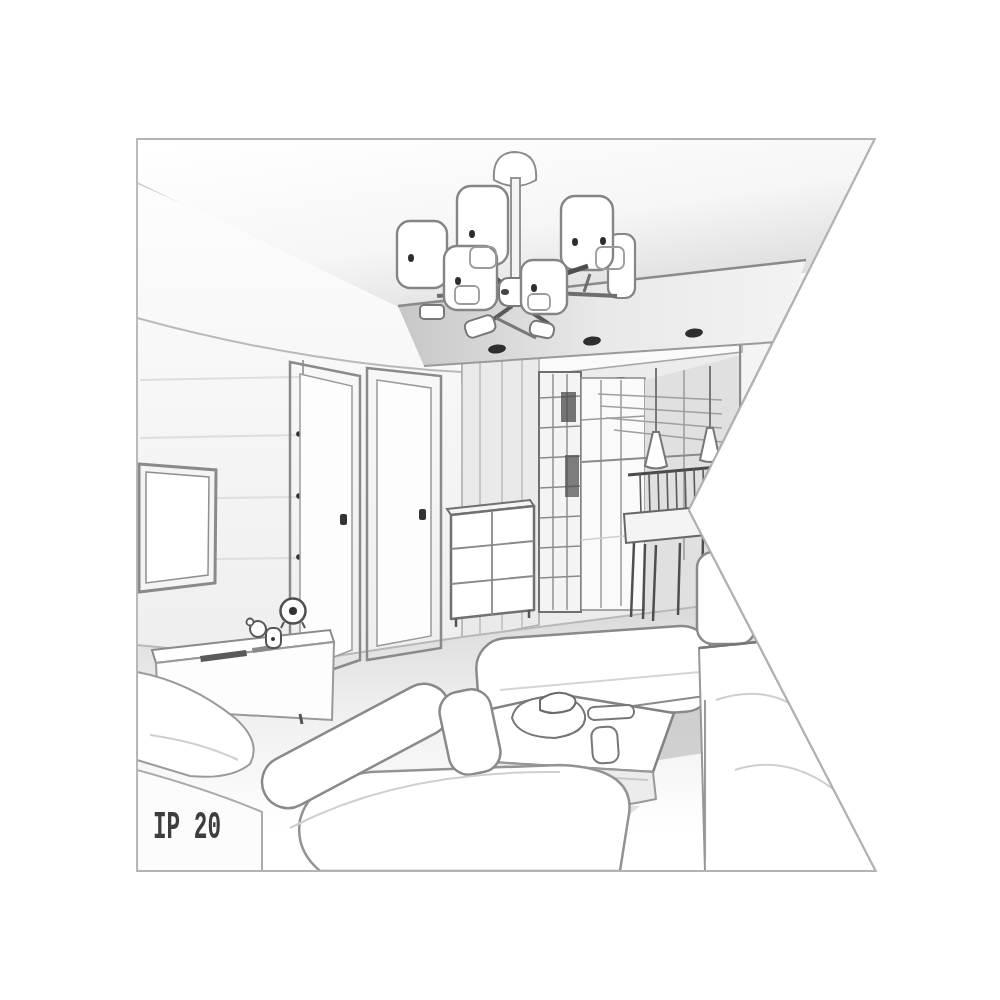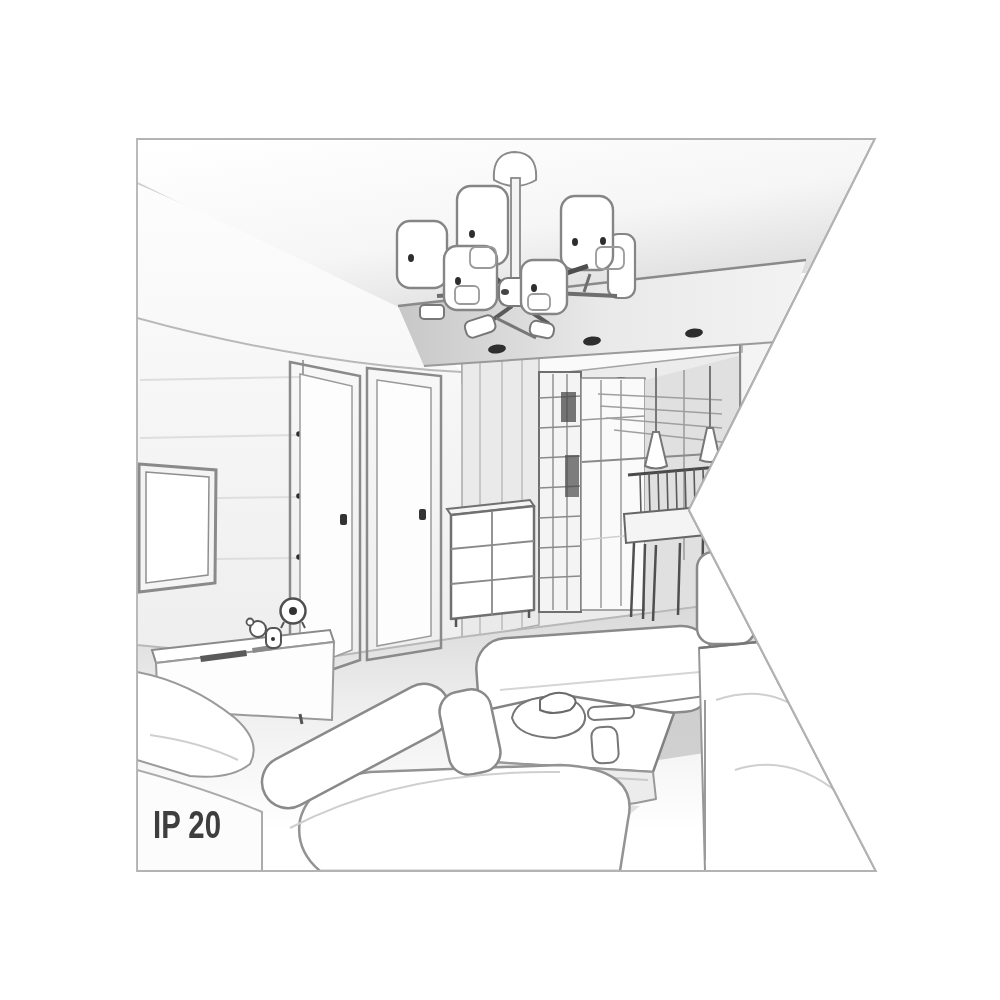--- a/index.html
+++ b/index.html
@@ -1,17 +1,17 @@
 <!DOCTYPE html>
 <html style="--bg: #ffffff; --line-soft: #cfcfcf; --line: #8a8a8a; --line-mid: #9a9a9a; --line-dark: #555555; --ink: #2e2e2e; --label: #3e3e3e; --fill-white: #ffffff; --fill-1: #f4f4f4; --fill-2: #ececec; --fill-3: #e0e0e0; --shadow: #c9c9c9; --border: #b3b3b3;"><head>
 <meta charset="utf-8">
 <style>
   html,body{margin:0;padding:0;background:#fff;}
   .canvas{position:relative;width:1000px;height:1000px;background:var(--bg,#fff);overflow:hidden;
-          font-family:Liberation Sans, sans-serif;}
+          font-family:Liberation Mono, monospace;}
   svg{position:absolute;left:0;top:0;}
   .ln-soft{stroke:var(--line-soft,#cccccc);fill:none;}
   .ln{stroke:var(--line,#8a8a8a);fill:none;}
   .ln-mid{stroke:var(--line-mid,#9a9a9a);fill:none;}
   .ln-dark{stroke:var(--line-dark,#555555);fill:none;}
   .fw{fill:var(--fill-white,#ffffff);}
   .f1{fill:var(--fill-1,#f4f4f4);}
   .f2{fill:var(--fill-2,#ececec);}
   .f3{fill:var(--fill-3,#e0e0e0);}
   .dot{fill:var(--ink,#2e2e2e);stroke:none;}

